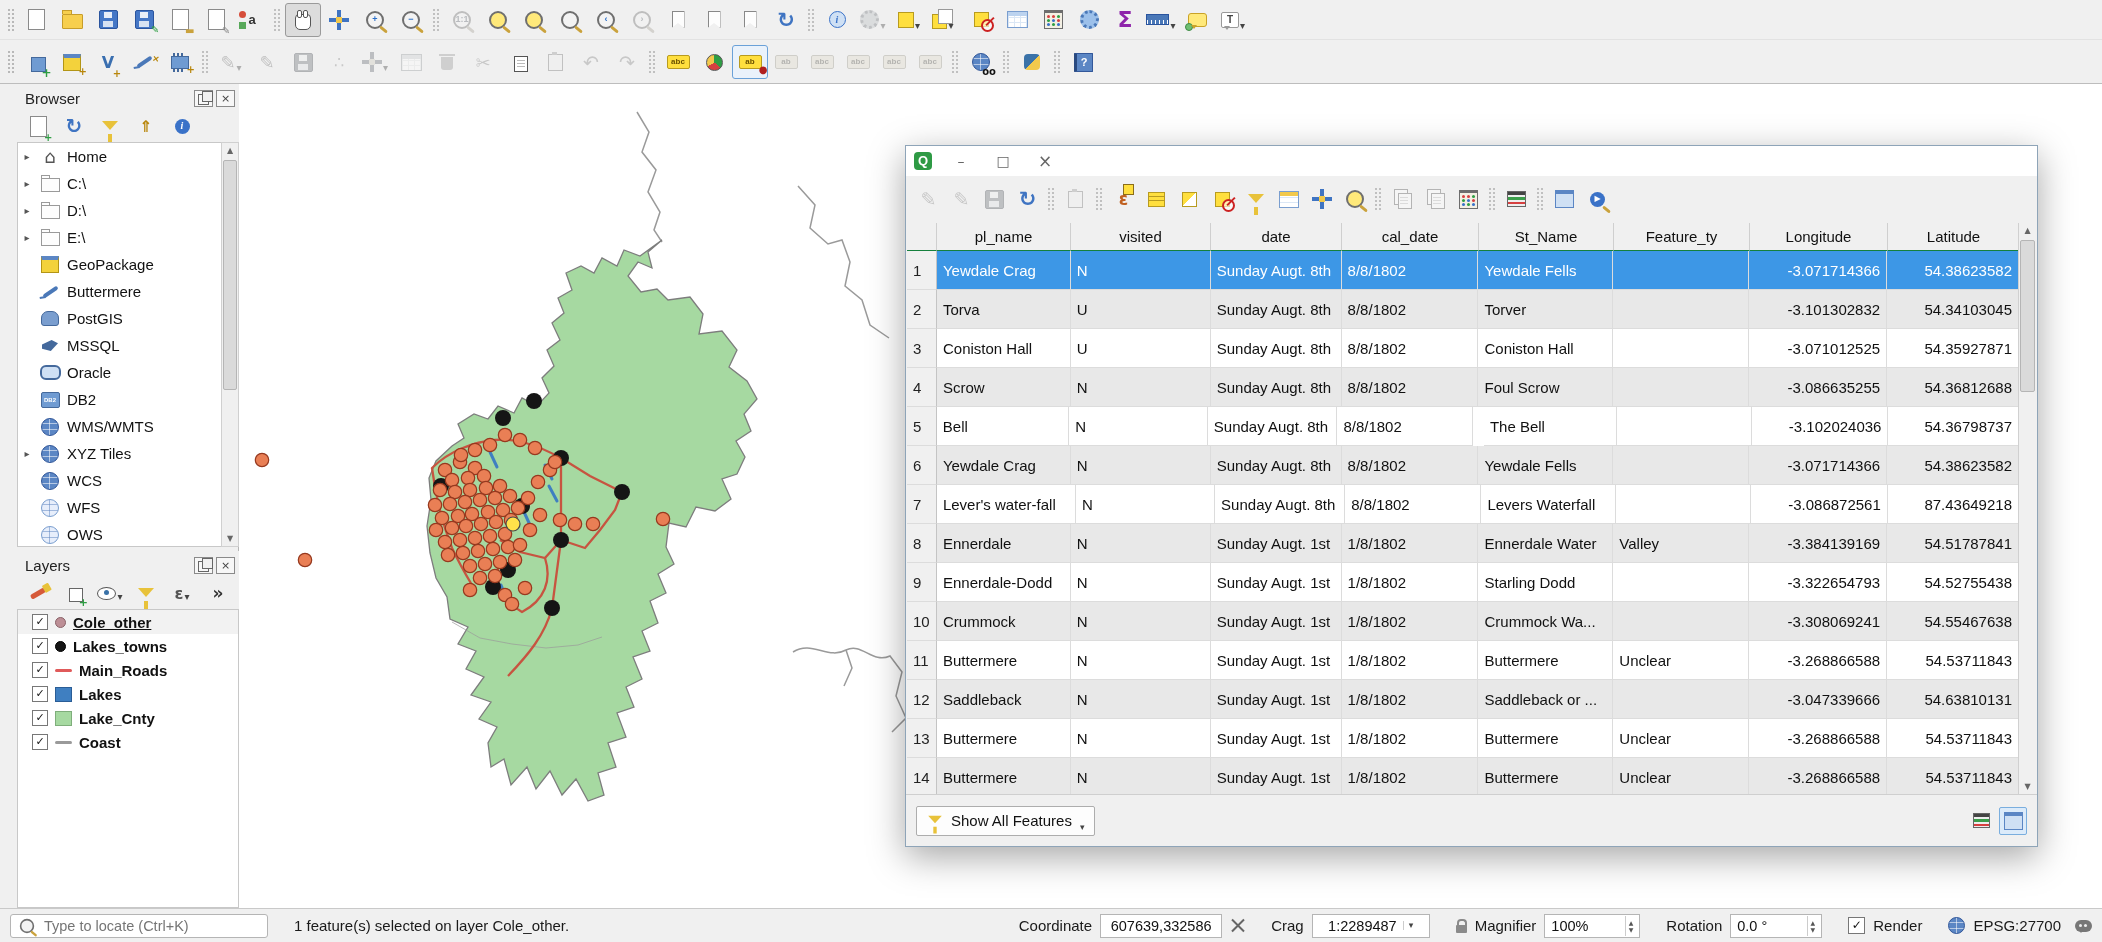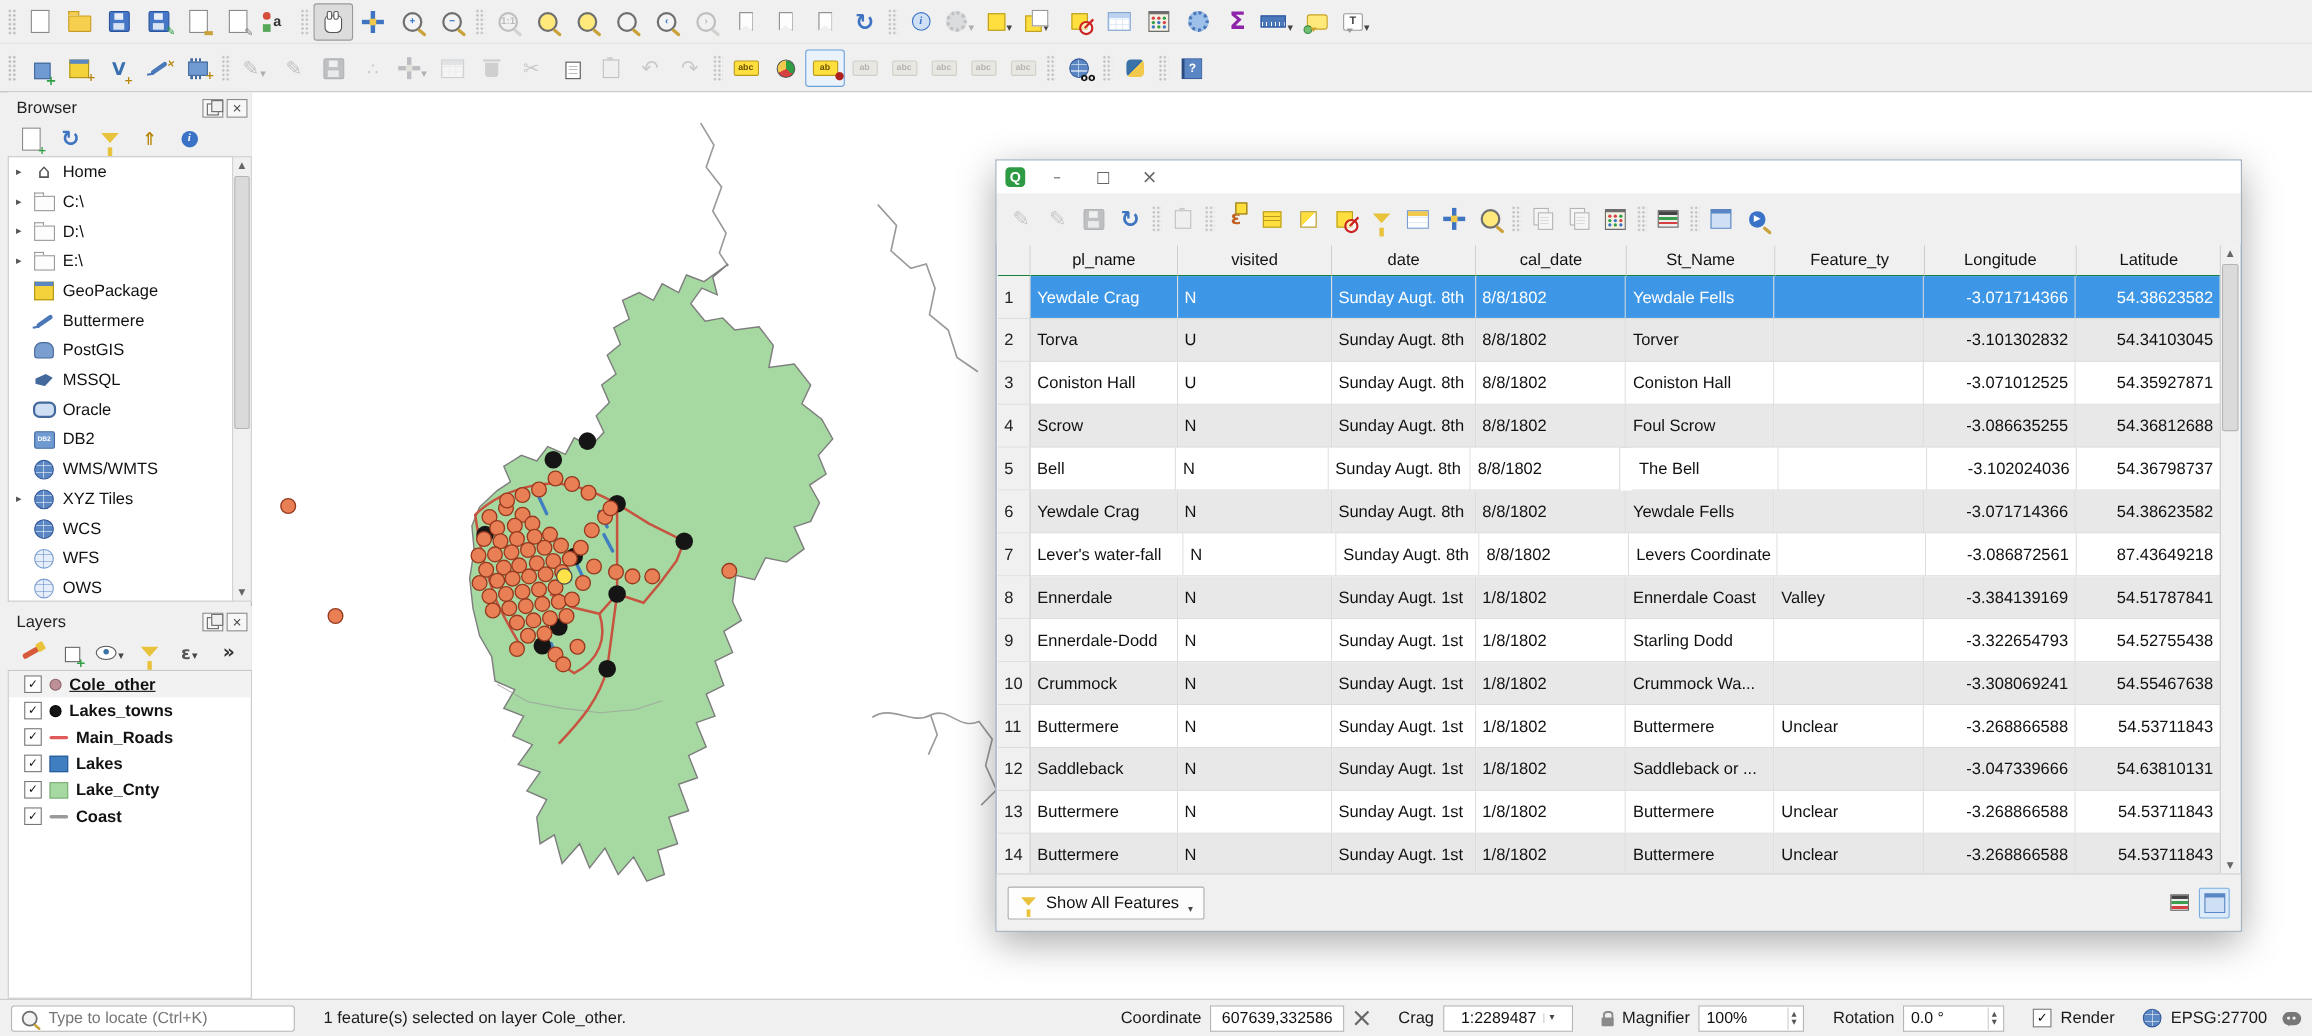--- a/index.html
+++ b/index.html
@@ -109,21 +109,21 @@
   .ic-style::after{content:"";position:absolute;bottom:-3px;left:-8px;width:7px;height:7px;background:#58a85a}
   .ic-identify{width:15px;height:15px;border-radius:50%;background:#cfe0f4;border:1px solid #3a72c8;color:#3a72c8;font:bold italic 10px/1 "Liberation Serif",serif}
   .ic-postgis{width:16px;height:13px;background:#7a9ecf;border:1px solid #44699c;border-radius:7px 7px 3px 3px}
   .ic-mssql{width:16px;height:11px;background:#44699c;clip-path:polygon(0 40%,60% 0,100% 30%,55% 100%,0 80%)}
   .ic-oracle{width:17px;height:11px;border:2px solid #44699c;border-radius:6px;background:#cfe0f4}
   .ic-db2{width:17px;height:14px;background:#6f9bd2;border:1px solid #44699c;border-radius:2px;color:#fff;font:bold 6px/1 "Liberation Sans",sans-serif}
   .ic-float{width:9px;height:9px;border:1px solid #666;margin-top:3px}
   .ic-float::before{content:"";position:absolute;top:-4px;left:3px;width:9px;height:9px;border:1px solid #666;background:#f0f0f0}
 
   
-  .leftcol{position:absolute;left:7px;top:84px;width:222px;height:824px;background:#f0f0f0;border-right:1px solid #b5b5b5;box-sizing:border-box}
+  .leftcol{position:absolute;left:17px;top:84px;width:222px;height:824px;background:#f0f0f0;border-right:1px solid #b5b5b5;box-sizing:border-box}
   .panel{position:absolute;left:0;width:222px;background:#f0f0f0}
   .phead{height:24px;display:flex;align-items:center;padding:2px 4px 0 8px}
   .ptitle{font-size:15px;color:#222;flex:1}
   .pbtn{width:17px;height:15px;display:inline-flex;align-items:center;justify-content:center;border:1px solid #8a8a8a;background:#f7f7f7;margin-left:3px;font:11px/1 "DejaVu Sans";color:#444}
   .ptools{height:32px;display:flex;align-items:center;gap:6px;padding-left:6px}
   .ptools .tb{width:28px;height:28px}
   .tree{position:absolute;left:0;right:16px;top:58px;bottom:0;background:#fff;border:1px solid #c8c8c8;border-right:none;overflow:hidden}
   .trowi{height:27px;display:flex;align-items:center;padding-left:3px;gap:6px;white-space:nowrap}
   .trowi .arr{width:12px;font:10px/1 "DejaVu Sans";color:#555;text-align:center;flex:none}
   .trowi .tic{width:22px;display:flex;justify-content:center;flex:none}
@@ -896,32 +896,32 @@
             <div class="c" style="width: 136px;"></div>
             <div class="c num" style="width: 138px;">-3.071714366</div>
             <div class="c num" style="width: 132px;">54.38623582</div>
           </div>
           <div class="arow">
             <div class="c rn" style="width: 30px;">7</div>
             <div class="c" style="width: 140px;">Lever's water-fall</div>
             <div class="c" style="width: 140px;">N</div>
             <div class="c" style="width: 131px;">Sunday Augt. 8th</div>
             <div class="c" style="width: 137px;">8/8/1802</div>
-            <div class="c" style="width: 135px;">Levers Coordinate</div>
+            <div class="c" style="width: 135px;">Levers Waterfall</div>
             <div class="c" style="width: 136px;"></div>
             <div class="c num" style="width: 138px;">-3.086872561</div>
             <div class="c num" style="width: 132px;">87.43649218</div>
           </div>
           <div class="arow alt">
             <div class="c rn" style="width: 30px;">8</div>
             <div class="c" style="width: 134px;">Ennerdale</div>
             <div class="c" style="width: 140px;">N</div>
             <div class="c" style="width: 131px;">Sunday Augt. 1st</div>
             <div class="c" style="width: 137px;">1/8/1802</div>
-            <div class="c" style="width: 135px;">Ennerdale Coast</div>
+            <div class="c" style="width: 135px;">Ennerdale Water</div>
             <div class="c" style="width: 136px;">Valley</div>
             <div class="c num" style="width: 138px;">-3.384139169</div>
             <div class="c num" style="width: 132px;">54.51787841</div>
           </div>
           <div class="arow">
             <div class="c rn" style="width: 30px;">9</div>
             <div class="c" style="width: 134px;">Ennerdale-Dodd</div>
             <div class="c" style="width: 140px;">N</div>
             <div class="c" style="width: 131px;">Sunday Augt. 1st</div>
             <div class="c" style="width: 137px;">1/8/1802</div>

